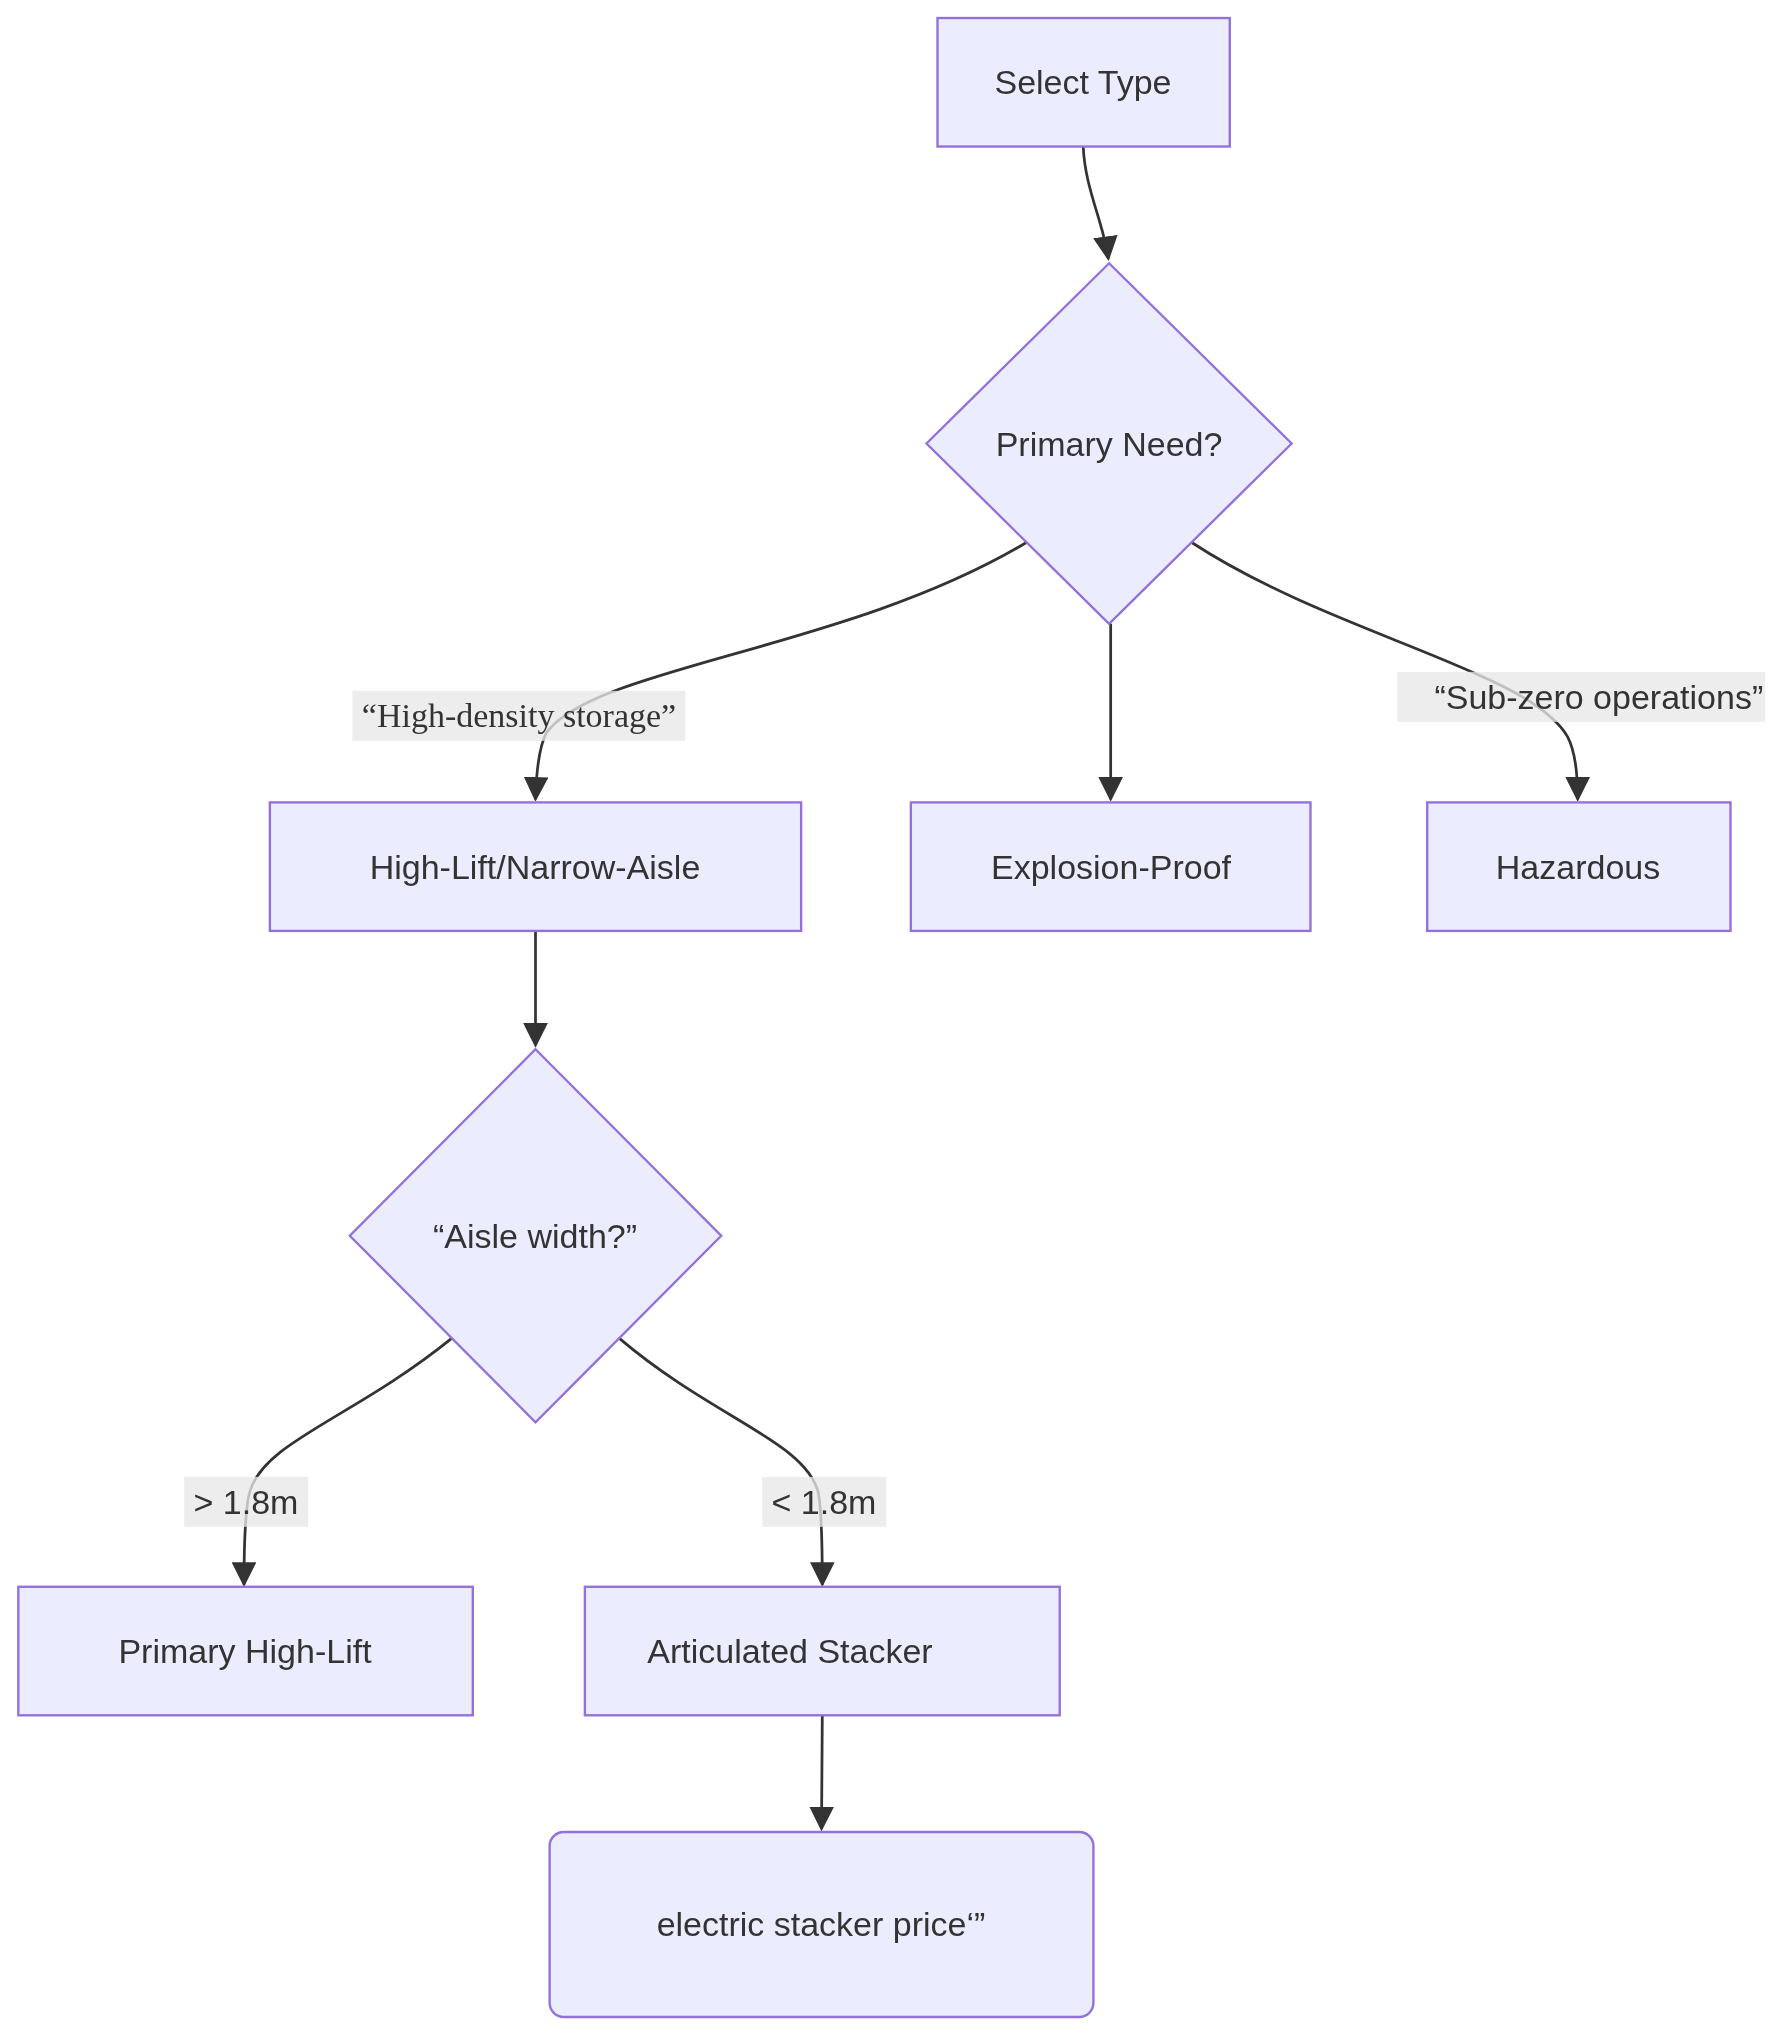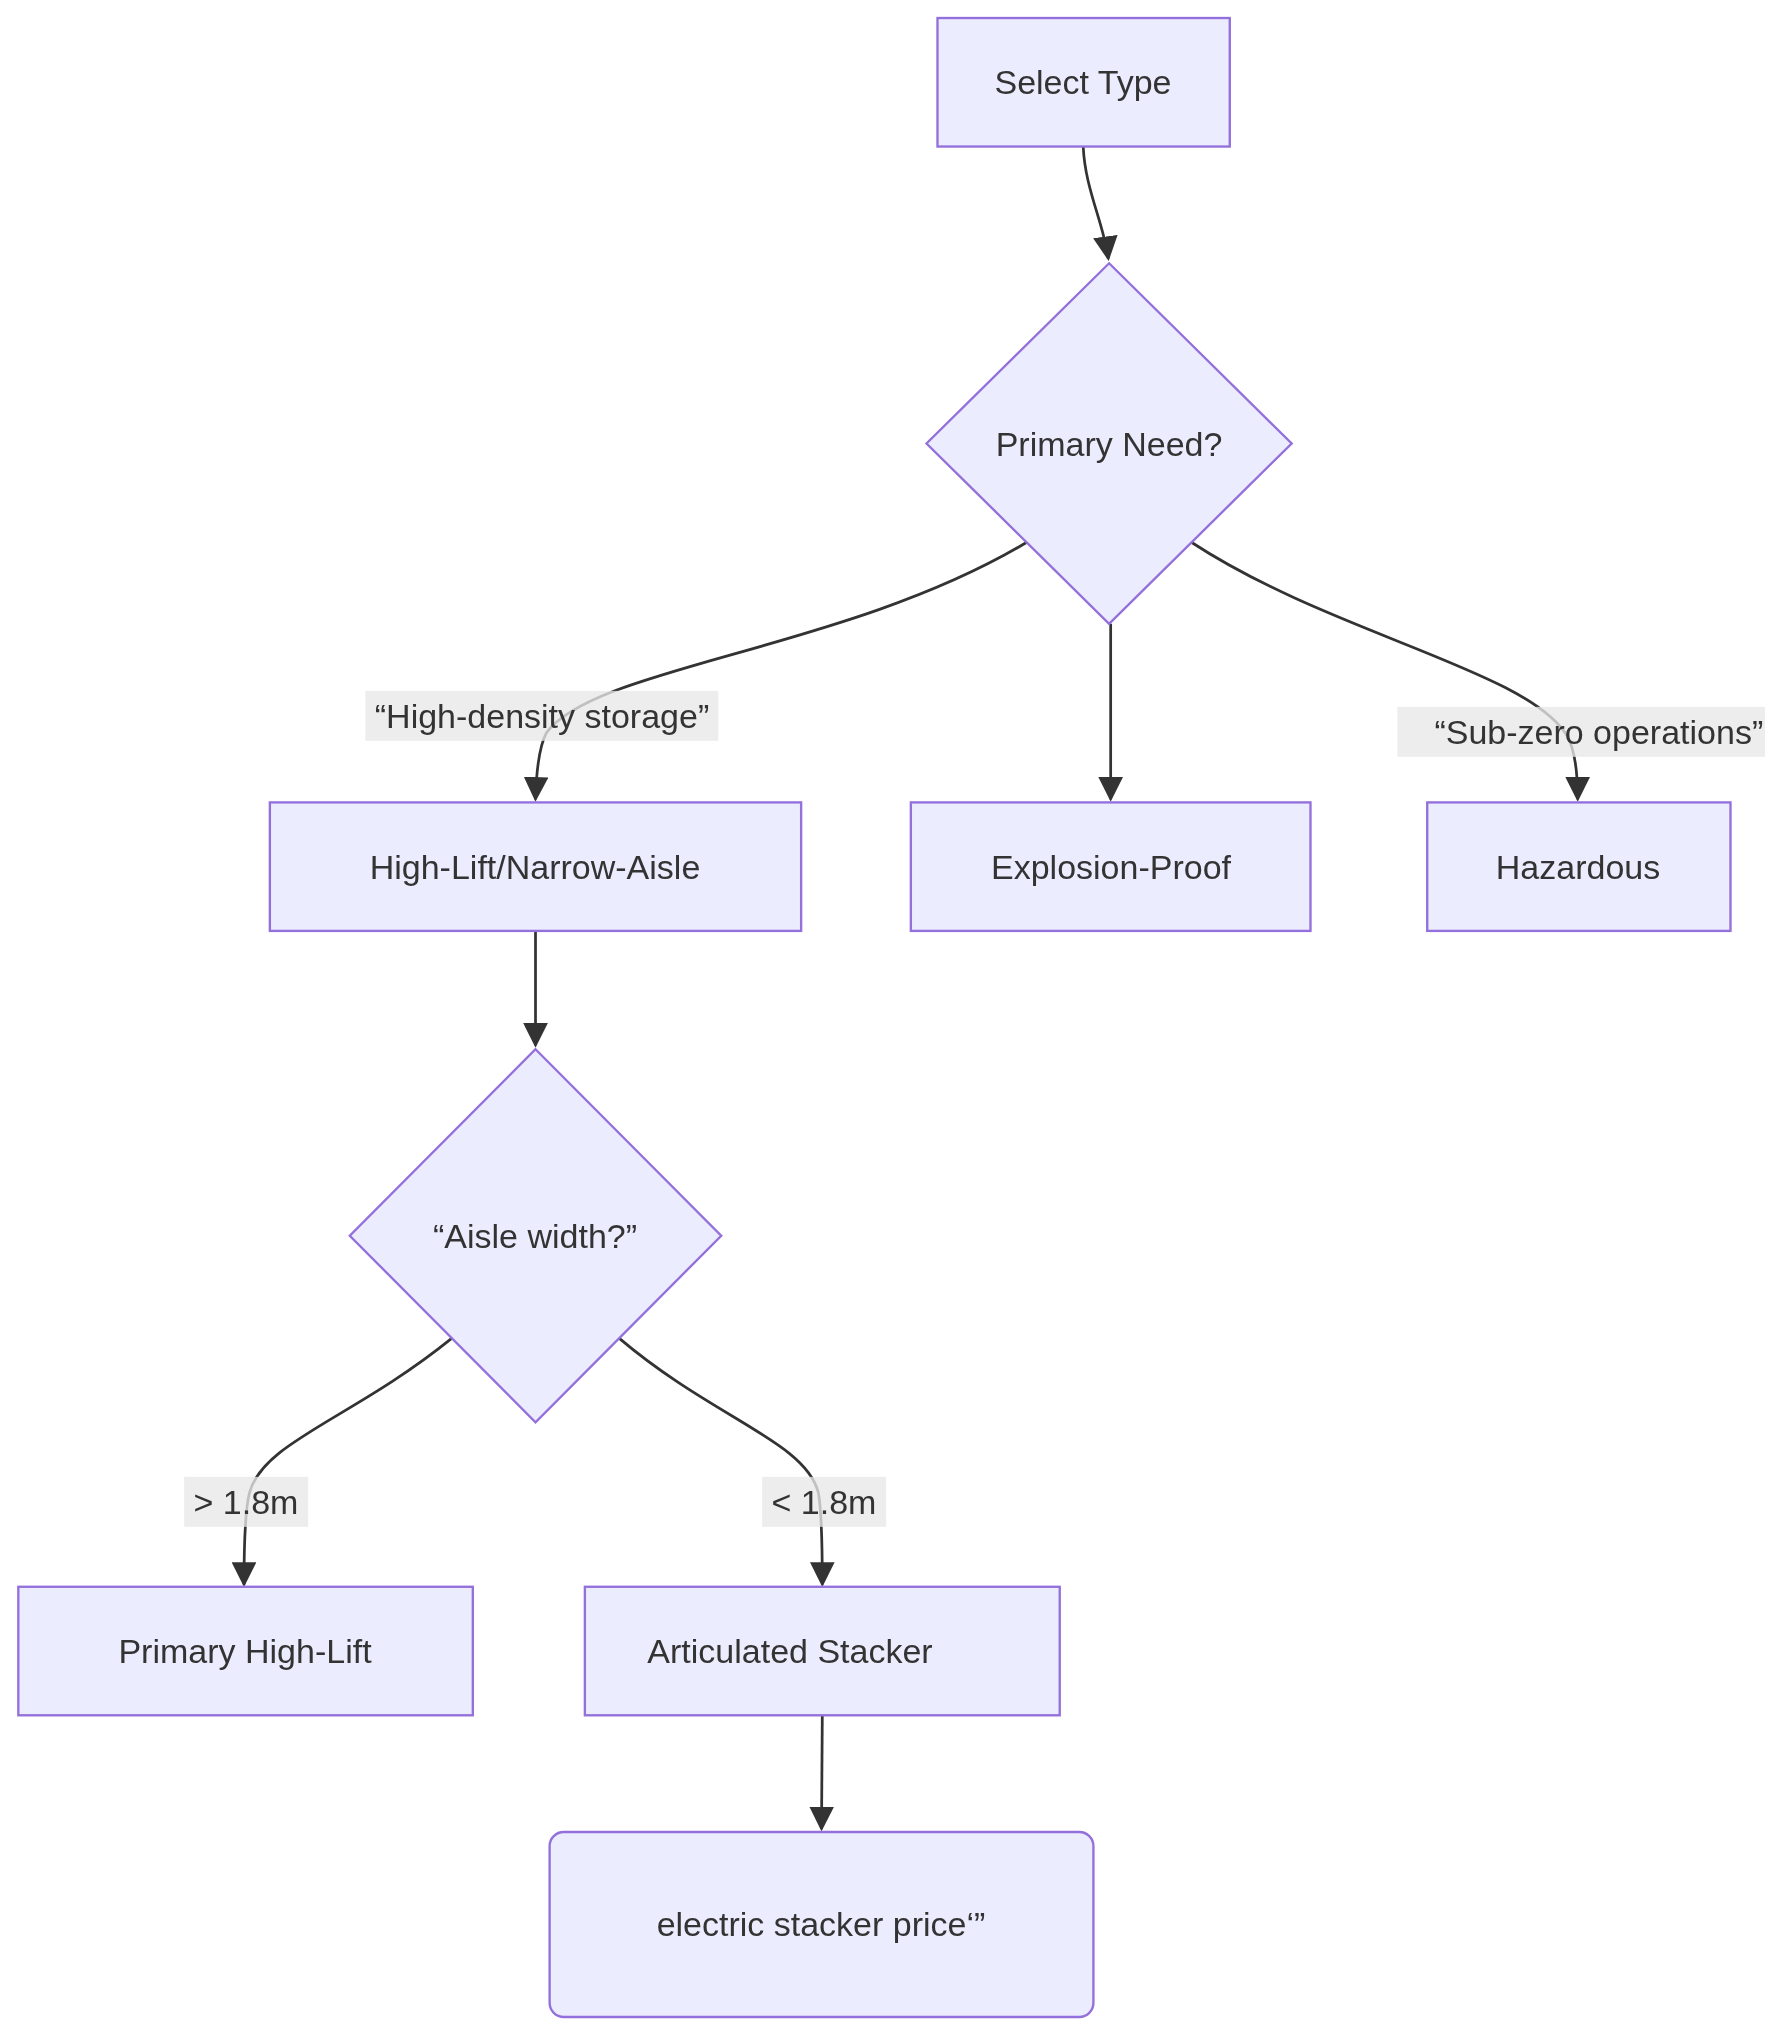--- a/index.html
+++ b/index.html
@@ -80,19 +80,19 @@
   <div class="node-label" style="left:535px;top:867px;">High-Lift/Narrow-Aisle</div>
   <div class="node-label" style="left:1111px;top:867px;">Explosion-Proof</div>
   <div class="node-label" style="left:1578px;top:867px;">Hazardous</div>
   <div class="node-label" style="left:535px;top:1236px;">“Aisle width?”</div>
   <div class="node-label" style="left:245px;top:1651px;">Primary High-Lift</div>
   <div class="node-label" style="left:790px;top:1651px;">Articulated Stacker</div>
   <div class="node-label multiline" style="left:821px;top:1925px;">
     <span style="display:block">electric stacker price‘”</span>
   </div>
 
-  <div class="edge-label" style="left:542px;top:716px;">“High-density storage”</div>
-  <div class="edge-label" style="left:1585px;top:732px;padding-left:37px;">“Sub-zero operations”</div>
+  <div class="edge-label" style="left:519px;top:716px;font-family:Liberation Serif, serif;">“High-density storage”</div>
+  <div class="edge-label" style="left:1585px;top:697px;padding-left:37px;">“Sub-zero operations”</div>
   <div class="edge-label" style="left:246px;top:1502px;">&gt; 1.8m</div>
   <div class="edge-label" style="left:824px;top:1502px;">&lt; 1.8m</div>
 
 </div>
 
 
 </body></html>

